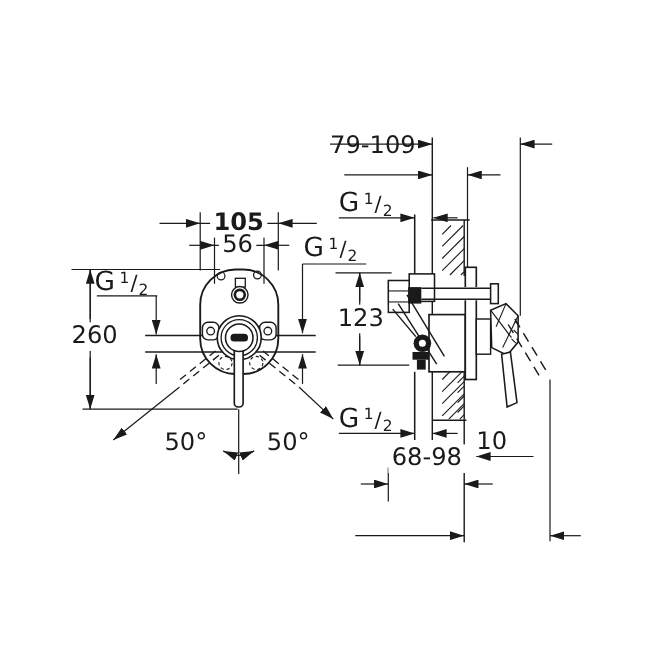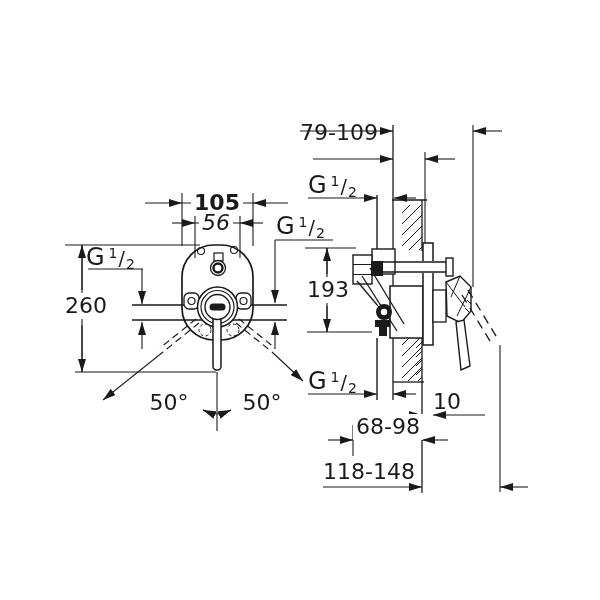--- a/index.html
+++ b/index.html
@@ -200,37 +200,36 @@
   </g>
 </svg>
 
   <div class="lbl" style="left:300px;top:104px;margin-top:16px;">79-109</div>
 
   <div class="lbl thread" style="left:308px;top:168px;">
     <span>G</span><sup>1</sup><span class="slash">/</span><sub>2</sub>
   </div>
 
   <div class="lbl ctr mask" style="left:217px;top:190px;font-weight:bold;">105</div>
-  <div class="lbl ctr mask" style="left:216px;top:210px;font-style:italic;">56</div>
+  <div class="lbl ctr mask" style="left:216px;top:210px;">56</div>
 
   <div class="lbl thread" style="left:276px;top:209px;">
     <span>G</span><sup>1</sup><span class="slash">/</span><sub>2</sub>
   </div>
 
   <div class="lbl thread" style="left:86px;top:240px;">
     <span>G</span><sup>1</sup><span class="slash">/</span><sub>2</sub>
   </div>
 
   <div class="lbl ctr mask" style="left:86px;top:293px;">260</div>
-  <div class="lbl ctr mask" style="left:328px;top:277px;">193</div>
+  <div class="lbl ctr mask" style="left:328px;top:277px;">123</div>
 
   <div class="lbl ctr" style="left:169px;top:390px;">50°</div>
   <div class="lbl ctr" style="left:262px;top:390px;">50°</div>
 
   <div class="lbl thread" style="left:308px;top:364px;">
     <span>G</span><sup>1</sup><span class="slash">/</span><sub>2</sub>
   </div>
 
   <div class="lbl" style="left:433px;top:389px;">10</div>
-  <div class="lbl ctr mask" style="left:388px;top:414px;">68-98</div>
-  <div class="lbl" style="left:323px;top:459px;">118-148</div>
+  <div class="lbl ctr mask" style="left:388px;top:404px;">68-98</div>
 
 </div>
 
 </body></html>

